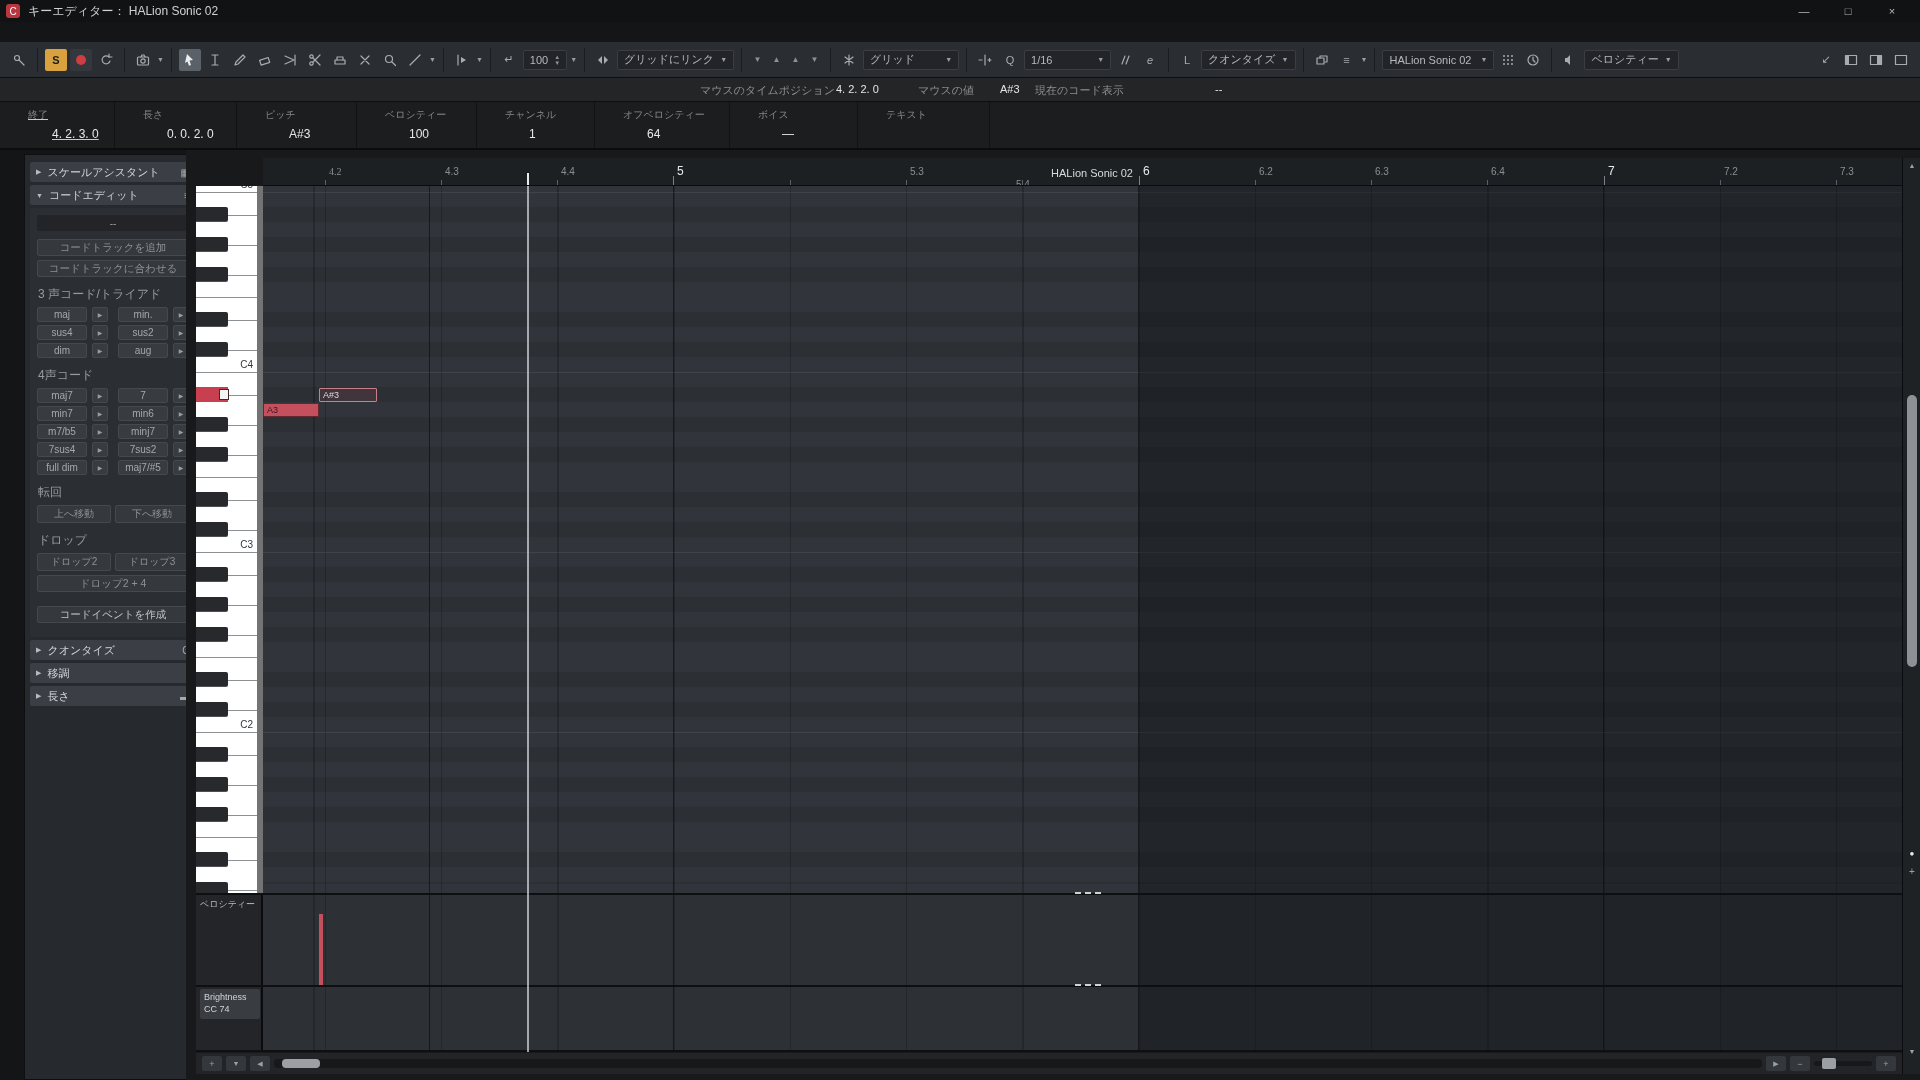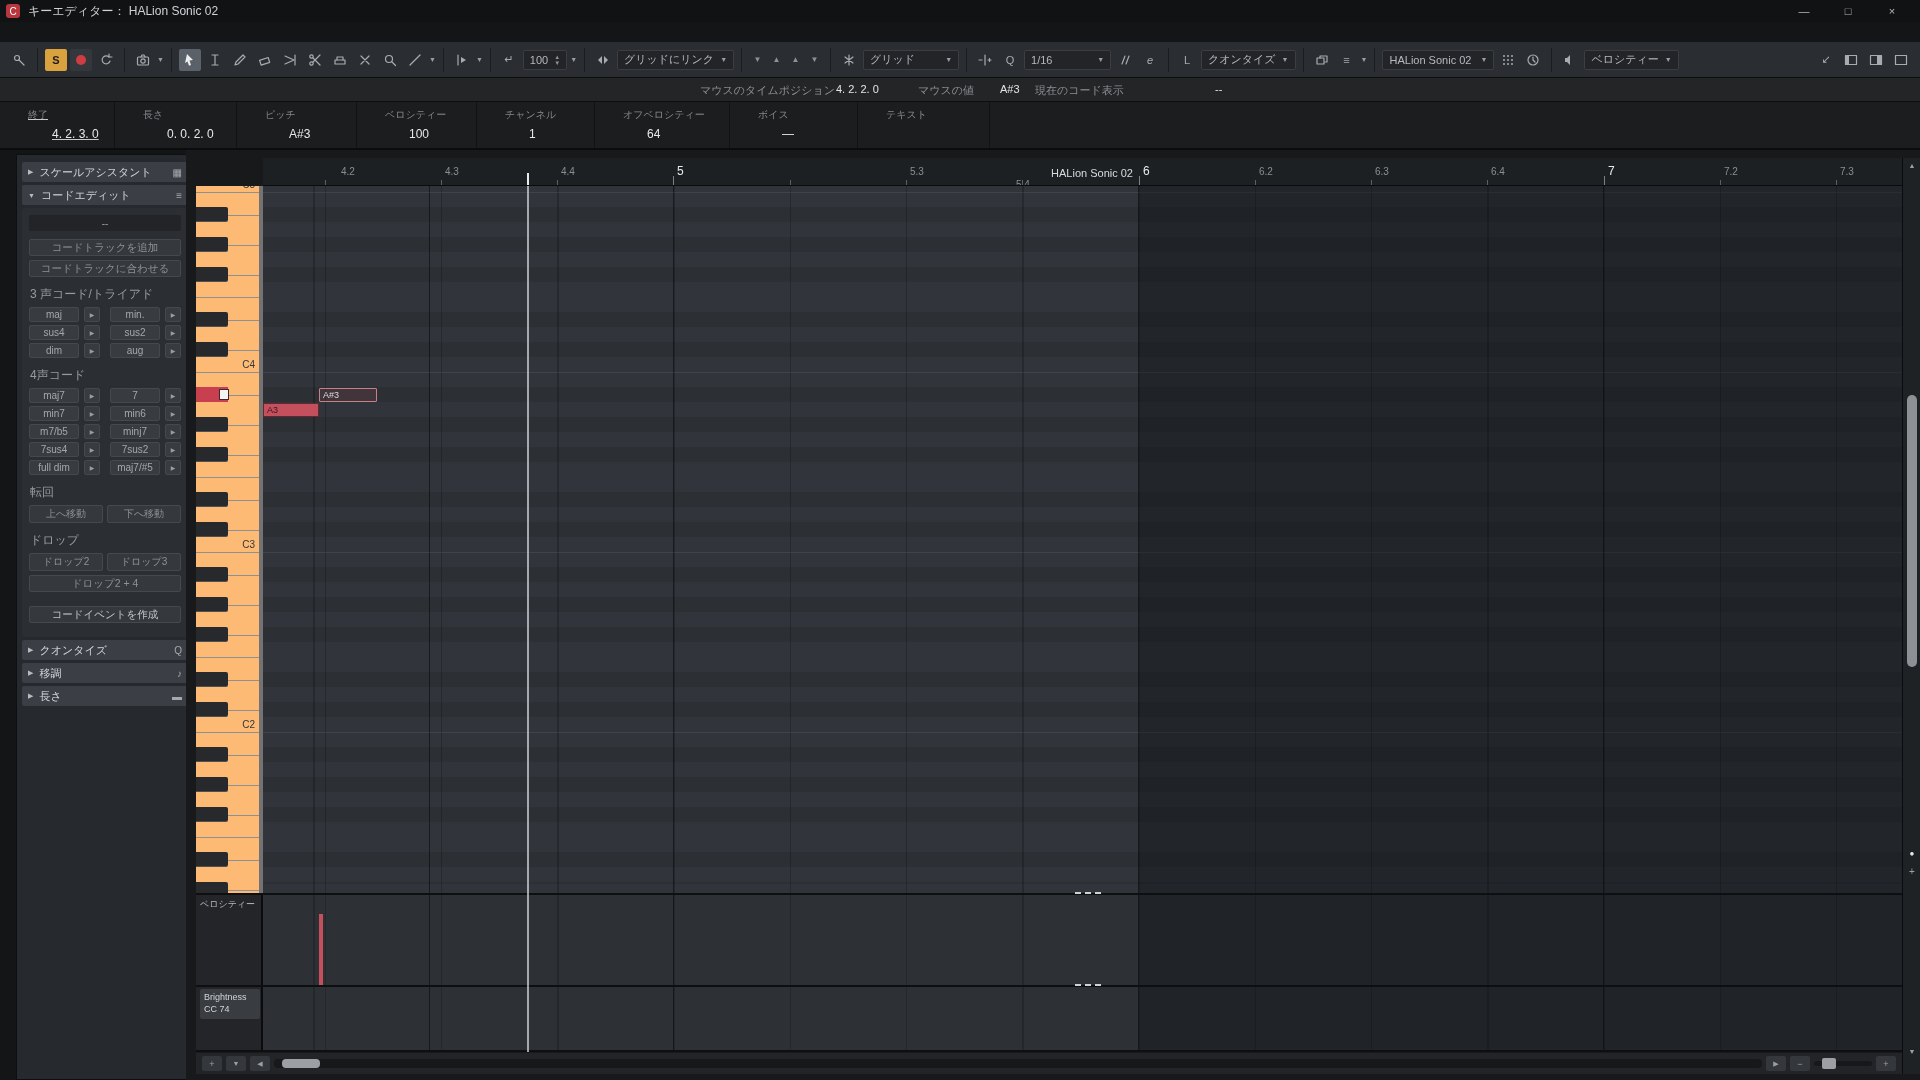--- a/index.html
+++ b/index.html
@@ -35,21 +35,21 @@
 .st-label{color:#8e9194}
 .st-value{color:#e2e5e7}
 
 
 .infoline{position:absolute;top:102px;left:0;right:0;height:48px;background:#1b1d1f;border-bottom:2px solid #0b0c0d;display:flex}
 .if-col{height:100%;border-right:1px solid #101214;padding-top:6px}
 .if-label{font-size:10px;color:#85888b;padding-left:28px}
 .if-value{font-size:12px;color:#e6e9eb;padding-left:52px;margin-top:5px}
 
 
-.inspector{position:absolute;left:16px;top:154px;width:178px;bottom:0;background:#26292d;border:1px solid #0e0f11;padding:4px 5px;font-size:11px}
+.inspector{position:absolute;left:24px;top:154px;width:178px;bottom:0;background:#26292d;border:1px solid #0e0f11;padding:4px 5px;font-size:11px}
 .sechead{height:20px;background:#3b3f45;border-radius:2px;display:flex;align-items:center;gap:6px;padding:0 6px;margin:3px 0;color:#d4d7d9}
 .sechead .arr{font-size:7px;color:#b8bbbe}
 .sechead .stitle{flex:1;font-size:11px}
 .sechead .sicon{font-size:10px;color:#a6a9ac}
 .chordpanel{background:#2b2e32;border-radius:2px;padding:7px 7px 10px;margin-bottom:3px}
 .curchord{height:16px;background:#222428;border-radius:2px;display:flex;align-items:center;justify-content:center;color:#9b9ea1;font-size:10px;margin-bottom:8px}
 .fullbtn{height:17px;background:#35383d;border:1px solid #45484d;border-radius:2px;display:flex;align-items:center;justify-content:center;font-size:10.5px;color:#8e9295;margin:4px 0}
 .fullbtn.bright{color:#c2c5c8;margin-top:14px}
 .ins-label{font-size:12px;color:#989b9e;margin:9px 1px 4px}
 .chord-row{display:flex;gap:5px;margin-bottom:3px}
@@ -61,21 +61,21 @@
 
 .editor{position:absolute;left:186px;top:150px;right:0;bottom:0;background:#17191b}
 .ruler{position:absolute;left:77px;top:8px;width:1639px;height:28px;background:#1d2023;border-bottom:1px solid #0a0b0c;overflow:hidden}
 .rt-label{position:absolute;top:8px;font-size:10px;color:#8a8e92}
 .rt-label.major{font-size:12px;top:6px;color:#e8eaec}
 .rt-tick{position:absolute;bottom:0;width:1px;height:5px;background:#5c6065}
 .rt-tick.major{height:9px;background:#7d8186}
 .part-name{position:absolute;top:9px;right:769px;font-size:11px;color:#d8dadc}
 .ruler-cursor{position:absolute;bottom:0;width:2px;height:12px;background:#e8ebee}
 
-.keyboard{position:absolute;left:10px;top:36px;width:67px;height:707px;background:#fdba74;overflow:hidden;border-right:4px solid #737373}
+.keyboard{position:absolute;left:10px;top:36px;width:67px;height:707px;background:#ffffff;overflow:hidden;border-right:6px solid #737373}
 .kb-sep{position:absolute;right:0;height:1px;background:#8d9194}
 .kb-black{position:absolute;left:0;width:32px;height:15px;background:#27292c;border-radius:0 2px 2px 0;box-shadow:inset 0 -1px 0 rgba(255,255,255,.18)}
 .kb-clabel{position:absolute;right:4px;height:15px;line-height:15px;font-size:10px;color:#33373a}
 .kb-hl{position:absolute;left:0;width:32px;height:15px;background:#c8404f}
 .kb-hl-handle{position:absolute;left:23px;width:10px;height:11px;background:#f2f4f5;border:1px solid #44272b}
 
 .grid{position:absolute;left:77px;top:36px;width:1639px;height:707px;overflow:hidden;background-color:#31353b;
 background-image:
  repeating-linear-gradient(to bottom, rgba(255,255,255,0.07) 0px, rgba(255,255,255,0.07) 1px, transparent 1px, transparent 180px),
  repeating-linear-gradient(to right, rgba(0,0,0,0.5) 0px, rgba(0,0,0,0.5) 1px, transparent 1px, transparent 465px),
@@ -491,21 +491,21 @@
       <span class="stitle">長さ</span>
       <span class="sicon">▬</span>
     </div>
   </div>
 
   <div class="editor">
 
     <div class="ruler" id="ruler-c">
       <span class="part-name">HALion Sonic 02</span>
       <span class="ruler-cursor" style="left:264px"></span>
-    <span class="rt-label" style="left: 78px;">4.2</span>
+    <span class="rt-label" style="left: 66px; font-family: Liberation Serif, serif;">4.2</span>
         <div class="rt-tick" style="left: 62px;"></div>
         <span class="rt-label" style="left: 182px;">4.3</span>
         <div class="rt-tick" style="left: 178px;"></div>
         <span class="rt-label" style="left: 298px;">4.4</span>
         <div class="rt-tick" style="left: 294px;"></div>
         <span class="rt-label major" style="left: 414px;">5</span>
         <div class="rt-tick major" style="left: 410px;"></div>
         <span class="rt-label" style="left: 502px; margin-top: 45px;">5.2</span>
         <div class="rt-tick" style="left: 527px;"></div>
         <span class="rt-label" style="left: 647px;">5.3</span>

